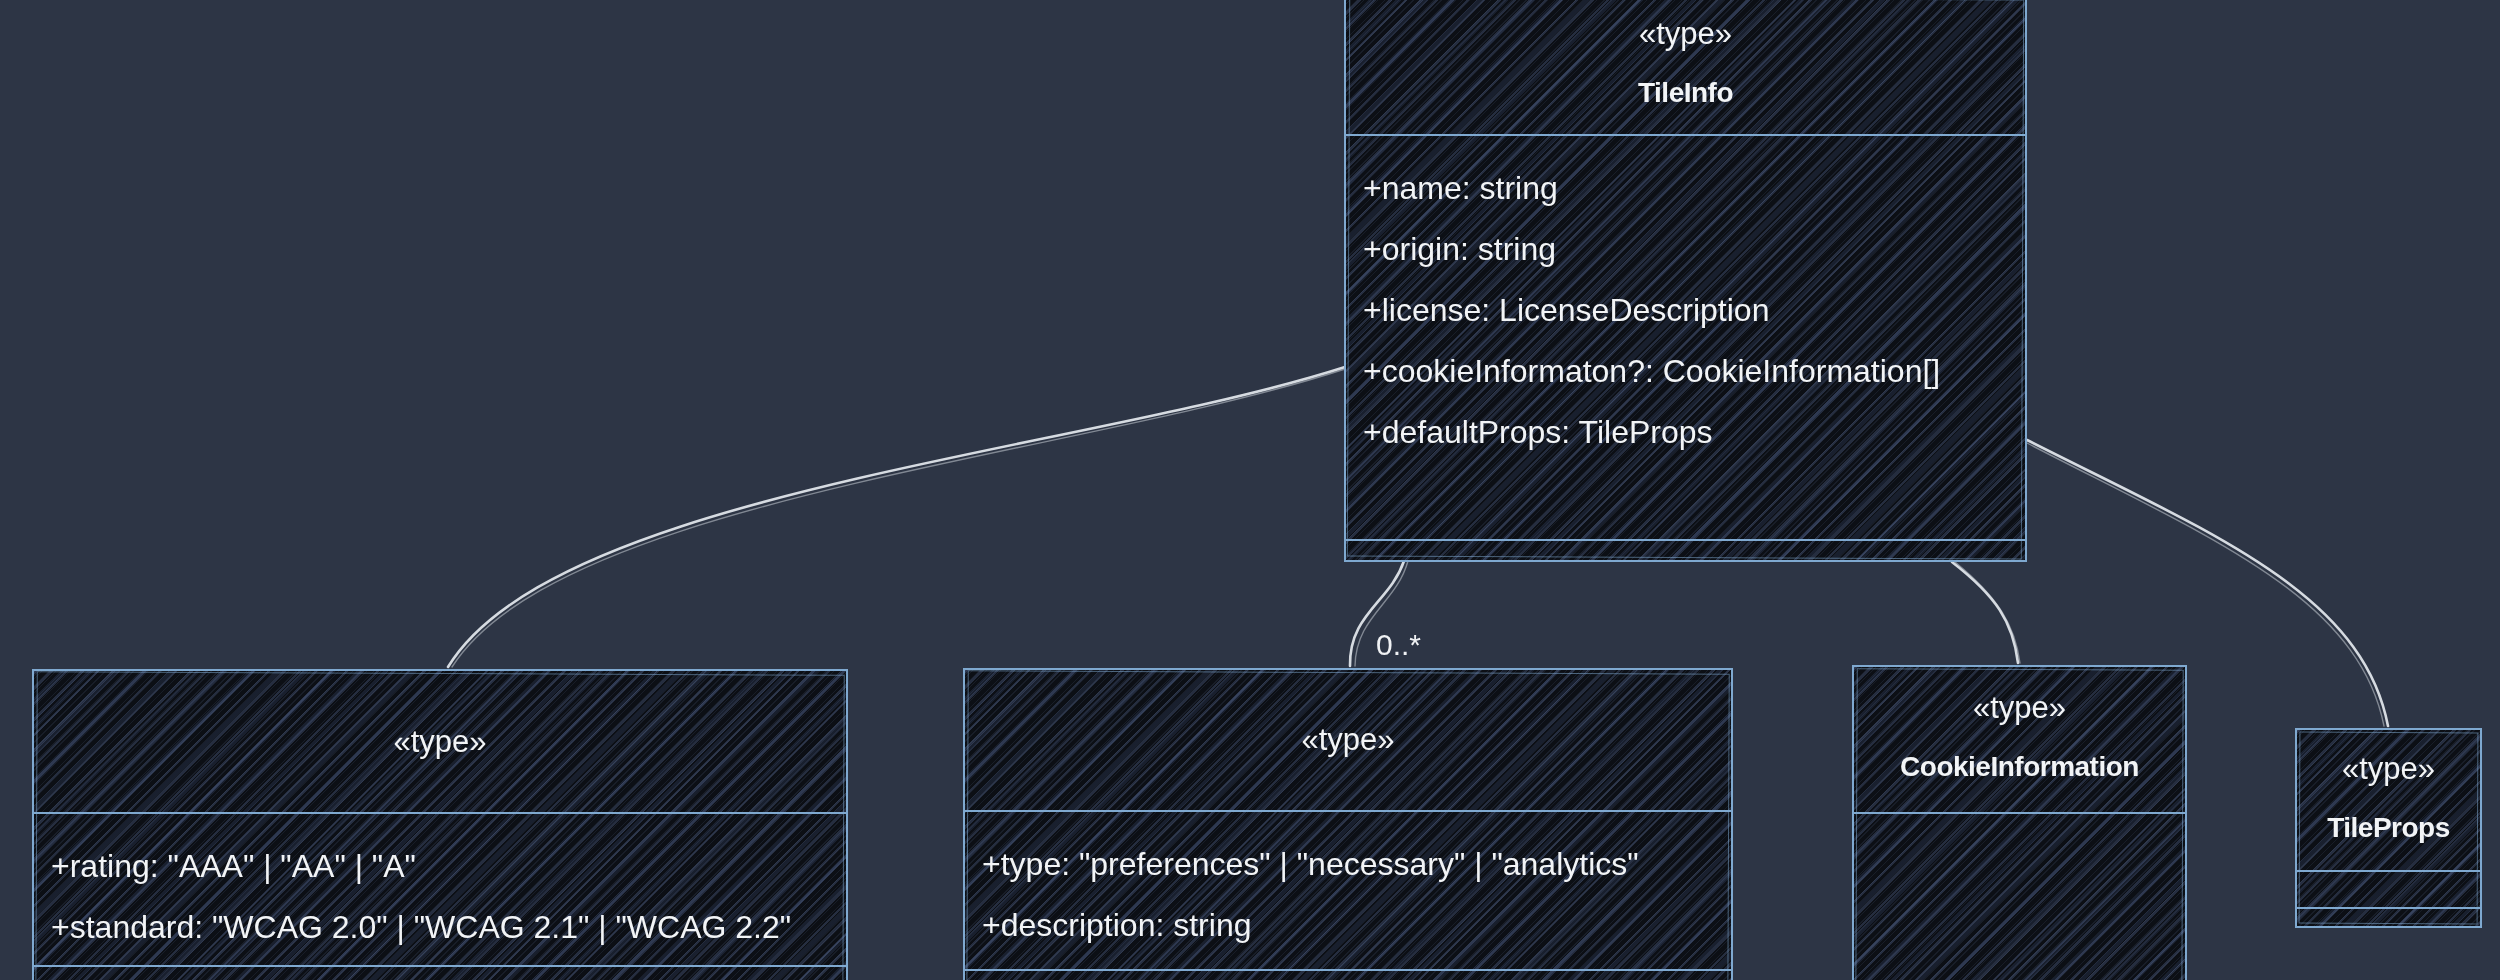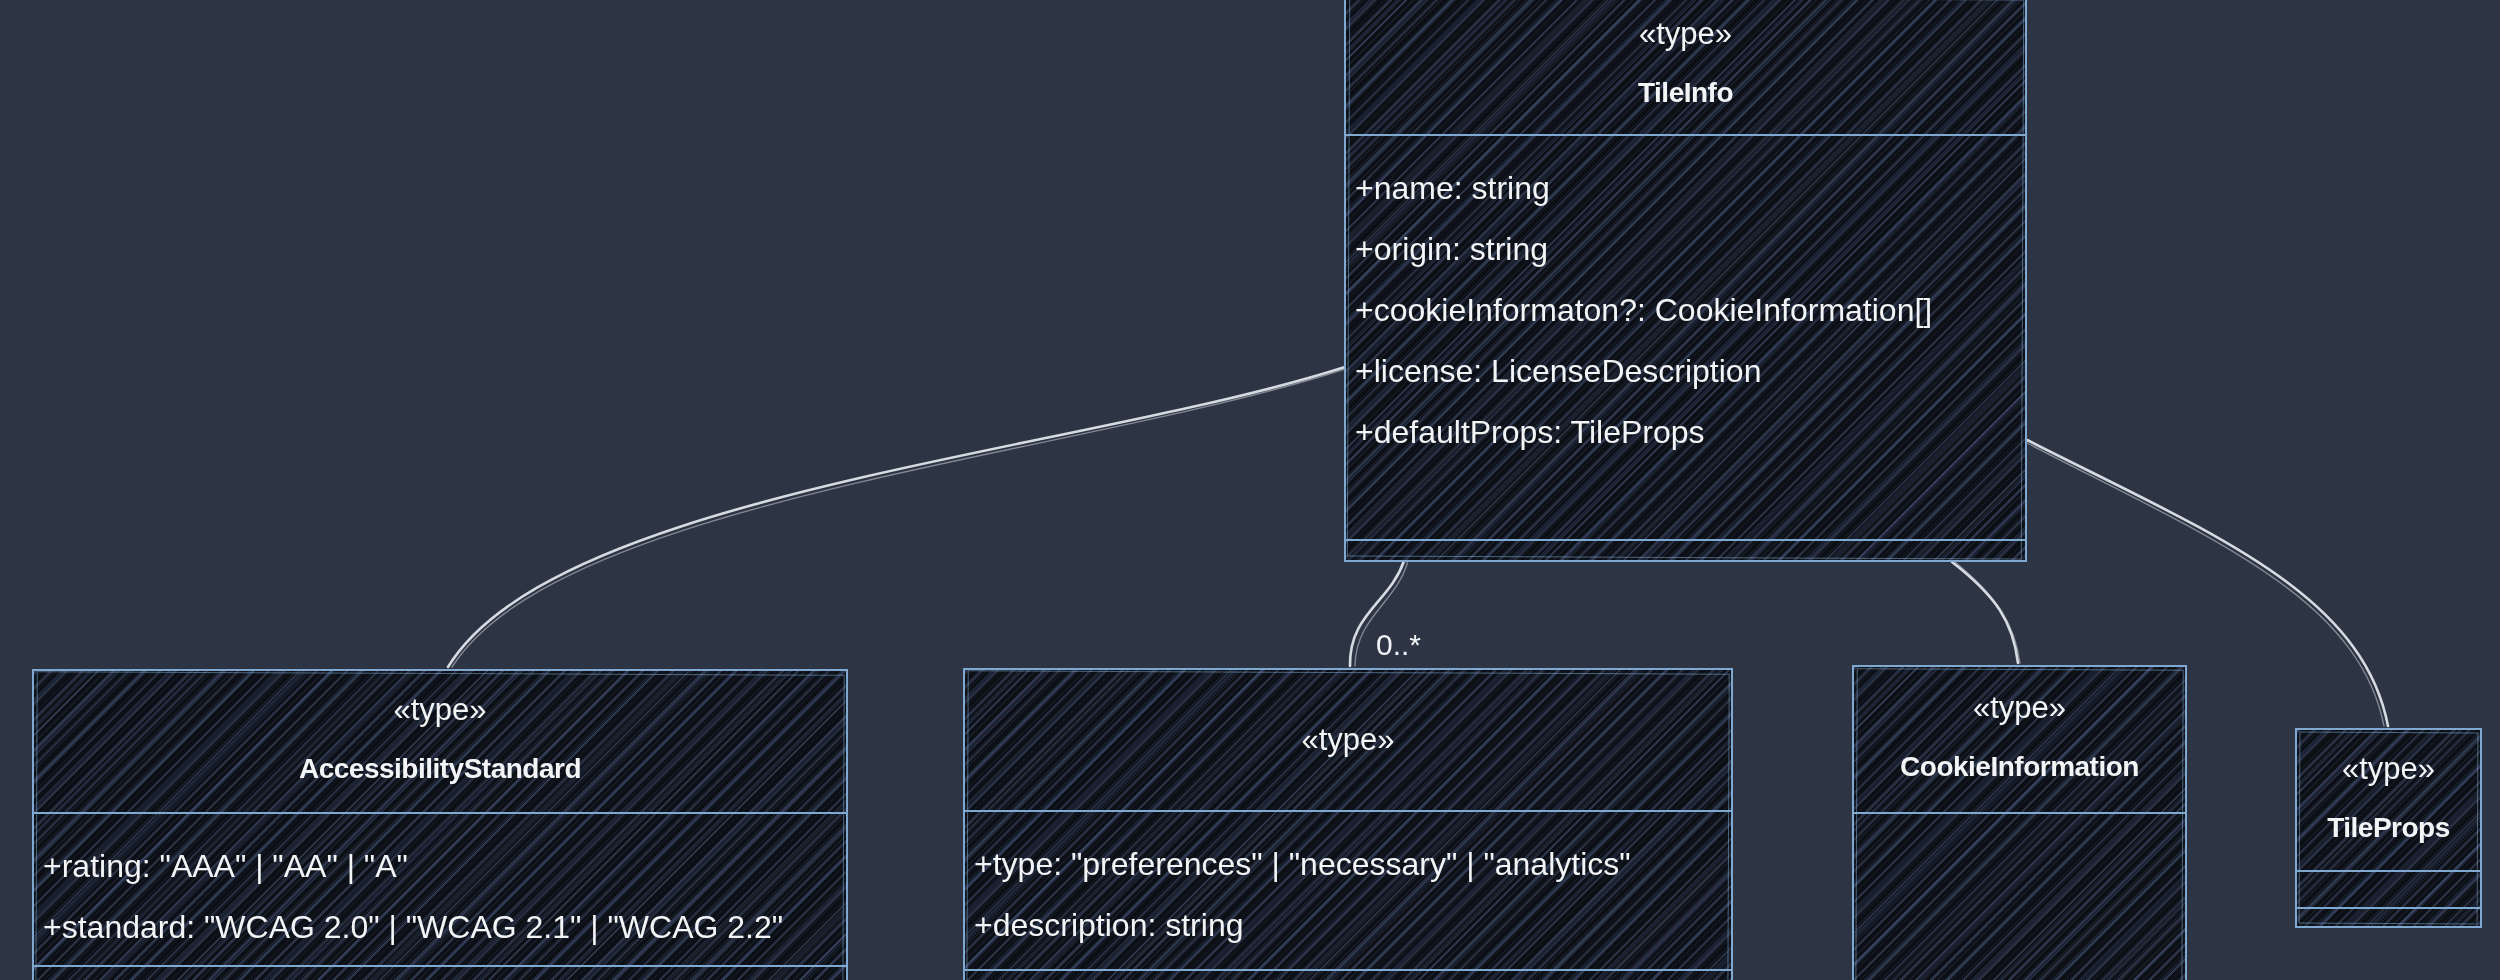--- a/index.html
+++ b/index.html
@@ -39,21 +39,21 @@
   }
   .stereotype{font-size:31px;line-height:40px;font-weight:400;white-space:nowrap;}
   .classname{font-size:28px;line-height:48px;font-weight:bold;letter-spacing:-.5px;white-space:nowrap;}
   .attrs{
     flex:0 0 auto;box-sizing:border-box;
     border-top:2.5px solid #7fa9d0;
     padding-top:22px;
   }
   .attr-row{
     height:61px;display:flex;align-items:center;
-    padding:0 14px 0 9px;
+    padding:0 14px 0 17px;
     font-size:32px;white-space:nowrap;
   }
   .methods{
     flex:1 1 auto;
     border-top:2.5px solid #7fa9d0;
   }
 
   
   .c-tileinfo            {left:1344px;top:-6px;  width:683px;height:568px;}
   .c-tileinfo .head      {height:138px;}
@@ -95,31 +95,30 @@
   <div class="edge-label">0..*</div>
 
   <div class="uml-class c-tileinfo">
     <div class="head">
       <div class="stereotype">«type»</div>
       <div class="classname">TileInfo</div>
     </div>
     <div class="attrs">
         <div class="attr-row">+name: string</div>
         <div class="attr-row">+origin: string</div>
+        <div class="attr-row">+license: LicenseDescription</div>
         <div class="attr-row">+cookieInformaton?: CookieInformation[]</div>
-        <div class="attr-row">+license: LicenseDescription</div>
         <div class="attr-row">+defaultProps: TileProps</div>
       </div>
     <div class="methods"></div>
   </div>
 
   <div class="uml-class c-accessibility">
     <div class="head">
       <div class="stereotype">«type»</div>
-      <div class="classname">AccessibilityStandard</div>
     </div>
     <div class="attrs">
         <div class="attr-row">+rating: "AAA" | "AA" | "A"</div>
         <div class="attr-row">+standard: "WCAG 2.0" | "WCAG 2.1" | "WCAG 2.2"</div>
       </div>
     <div class="methods"></div>
   </div>
 
   <div class="uml-class c-cookie">
     <div class="head">

